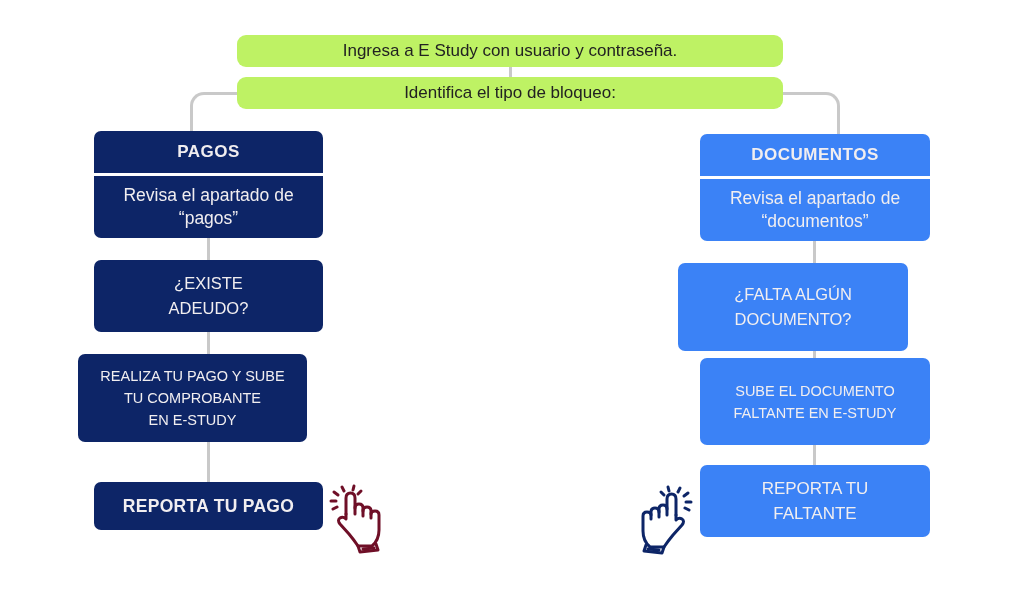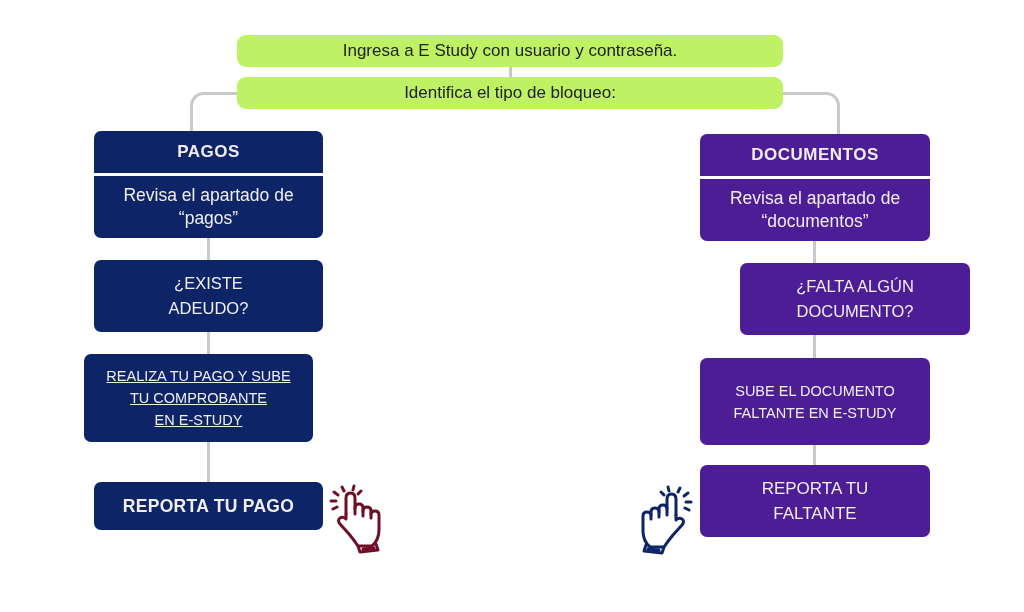--- a/index.html
+++ b/index.html
@@ -13,21 +13,21 @@
       display: flex; align-items: center; justify-content: center;
       font-size: 17px;
     }
     .connector { position: absolute; background: #c9c9c9; }
     .curve { position: absolute; border: 3px solid #c9c9c9; box-sizing: border-box; }
     .box {
       border-radius: 7px; color: #f1eef0; display: flex; flex-direction: column;
       align-items: center; justify-content: center; text-align: center;
     }
     .navy { background: #0d2567; }
-    .wine { background: #4c1d95; }
+    .wine { background: #3b82f6; }
     .head-box { justify-content: flex-start; }
     .head-title {
       height: 42px; width: 100%; display: flex; align-items: center; justify-content: center;
       font-weight: bold; font-size: 17px; letter-spacing: 0.5px;
       border-bottom: 3px solid #ffffff;
     }
     .head-body {
       flex: 1; display: flex; align-items: center; justify-content: center;
       font-size: 17.5px; line-height: 23px; padding: 6px 8px; white-space: pre-line;
     }
@@ -55,21 +55,21 @@
   <span>Identifica el tipo de bloqueo:</span>
 </div>
 
 <div class="abs box navy head-box" style="left:94px;top:131px;width:229px;height:107px;">
   <div class="head-title">PAGOS</div>
   <div class="head-body">Revisa el apartado de
 “pagos”</div>
 </div>
 <div class="abs box navy step" style="left:94px;top:260px;width:229px;height:72px;">¿EXISTE
 ADEUDO?</div>
-<div class="abs box navy step small" style="left:84px;top:354px;width:229px;height:88px;text-decoration:underline;">REALIZA TU PAGO Y SUBE
+<div class="abs box navy step small" style="left:78px;top:354px;width:229px;height:88px;">REALIZA TU PAGO Y SUBE
 TU COMPROBANTE
 EN E-STUDY</div>
 <div class="abs box navy report-bold" style="left:94px;top:482px;width:229px;height:48px;">REPORTA TU PAGO</div>
 
 <div class="abs" style="left:322px;top:484px;width:70px;height:72px;">
   <svg width="70" height="72" viewBox="0 0 70 72" fill="none" stroke="#6f0f27" stroke-width="3" stroke-linecap="round" stroke-linejoin="round">
     <path d="M24 30 L24 14 Q24 9 28.5 9 Q33 9 33 14 L33 30"></path>
     <path d="M33 24 Q33 20 37 20 Q41 20 41 24 L41 32"></path>
     <path d="M41 27 Q41 23 45 23 Q49 23 49 27 L49 34"></path>
     <path d="M49 30 Q49 27 53 27 Q57 27 57 31 L57 46 Q57 56 50 62 L36 62 Q32 56 27 50 L18 40 Q15 36 18 34 Q21 32 24 35 L24 30"></path>
@@ -82,21 +82,21 @@
       <path d="M32 2 L31 6"></path>
       <path d="M39 7 L36 10"></path>
   </svg>
 </div>
 
 <div class="abs box wine head-box" style="left:700px;top:134px;width:230px;height:107px;">
   <div class="head-title">DOCUMENTOS</div>
   <div class="head-body">Revisa el apartado de
 “documentos”</div>
 </div>
-<div class="abs box wine step" style="left:740px;top:263px;width:230px;height:72px;">¿FALTA ALGÚN
+<div class="abs box wine step" style="left:678px;top:263px;width:230px;height:88px;">¿FALTA ALGÚN
 DOCUMENTO?</div>
 <div class="abs box wine step small" style="left:700px;top:358px;width:230px;height:87px;">SUBE EL DOCUMENTO
 FALTANTE EN E-STUDY</div>
 <div class="abs box wine step" style="left:700px;top:465px;width:230px;height:72px;font-size:17px;">REPORTA TU
 FALTANTE</div>
 
 <div class="abs" style="left:630px;top:485px;width:70px;height:72px;">
   <svg width="70" height="72" viewBox="0 0 70 72" fill="none" stroke="#0d2567" stroke-width="3" stroke-linecap="round" stroke-linejoin="round">
     <path d="M46 30 L46 14 Q46 9 41.5 9 Q37 9 37 14 L37 30"></path>
     <path d="M37 24 Q37 20 33 20 Q29 20 29 24 L29 32"></path>

